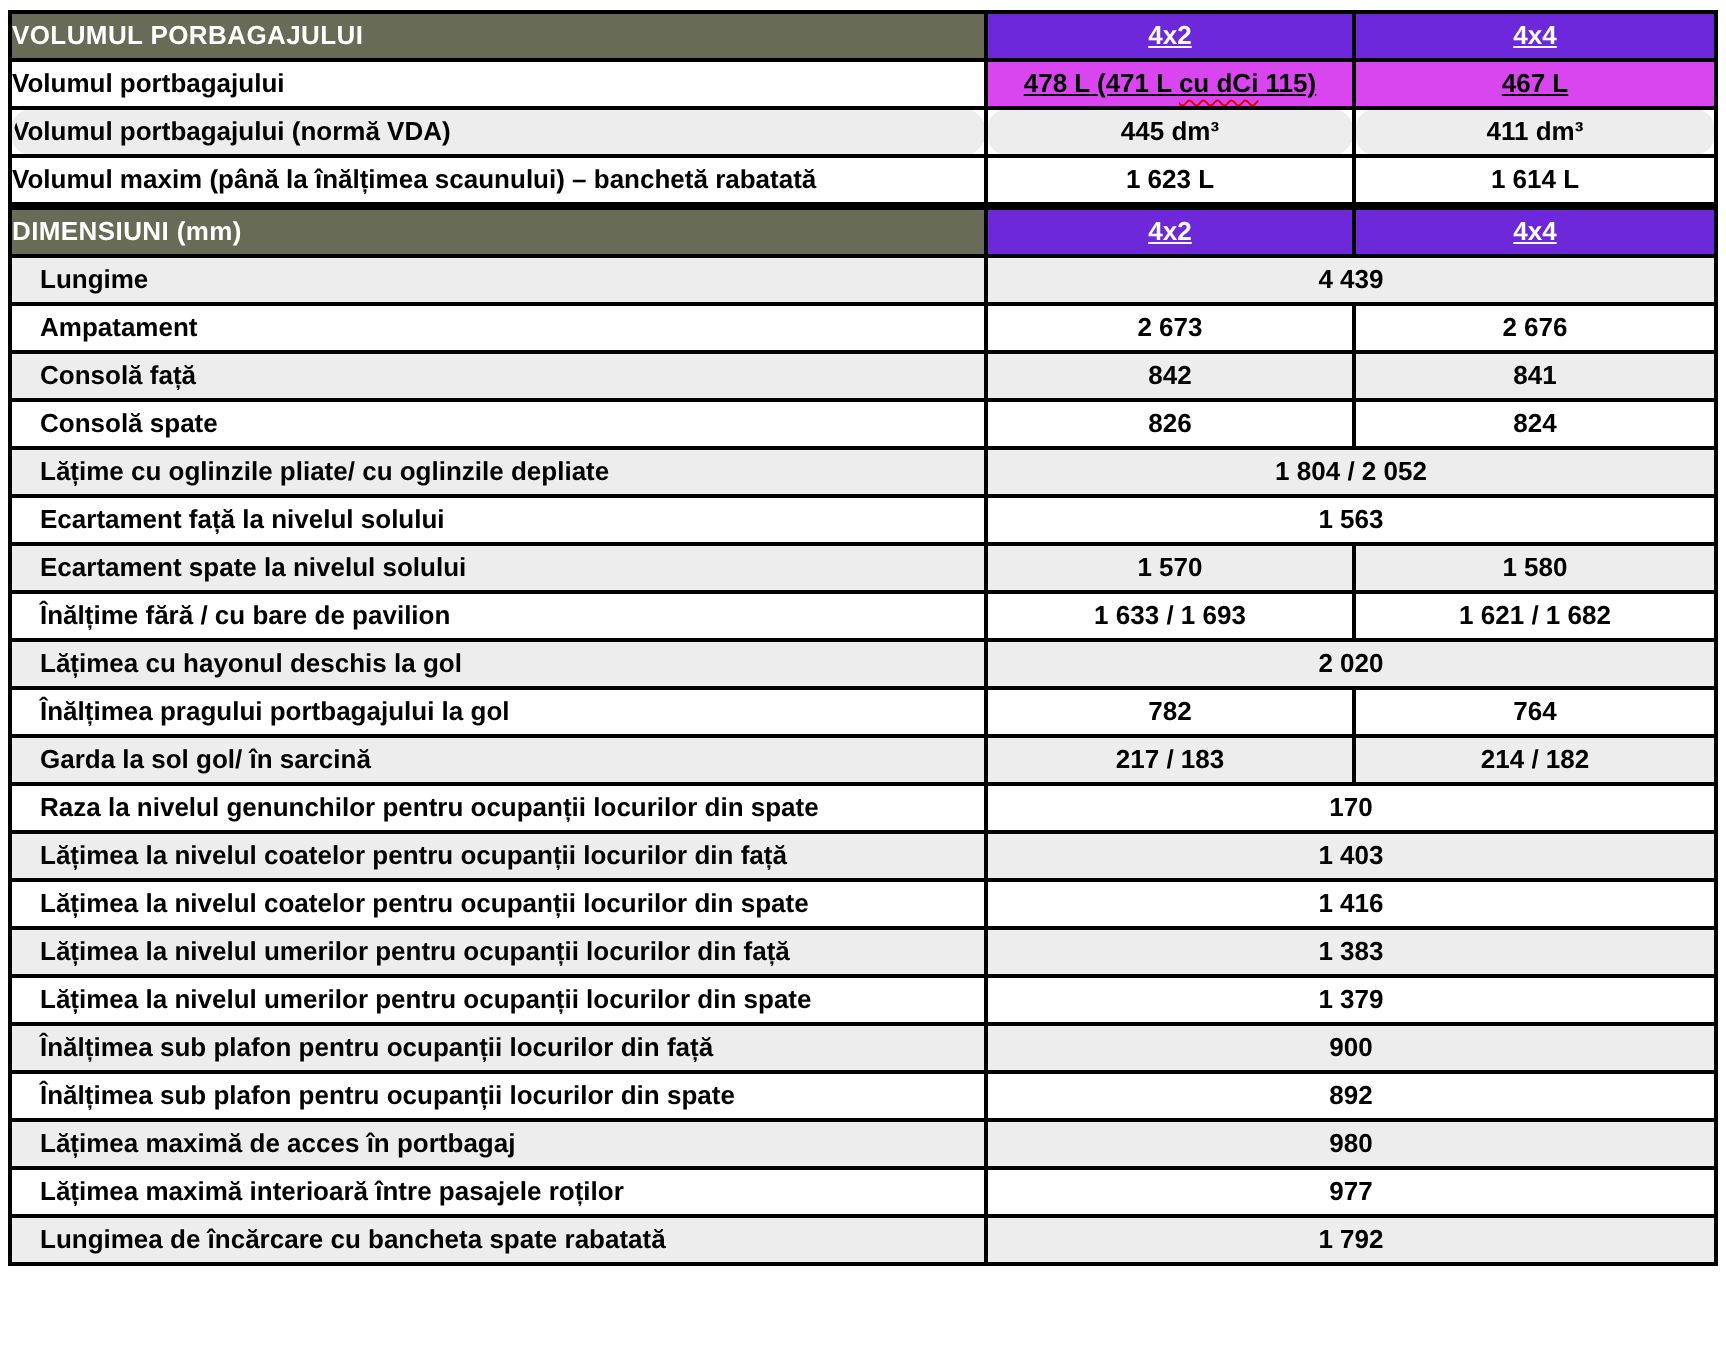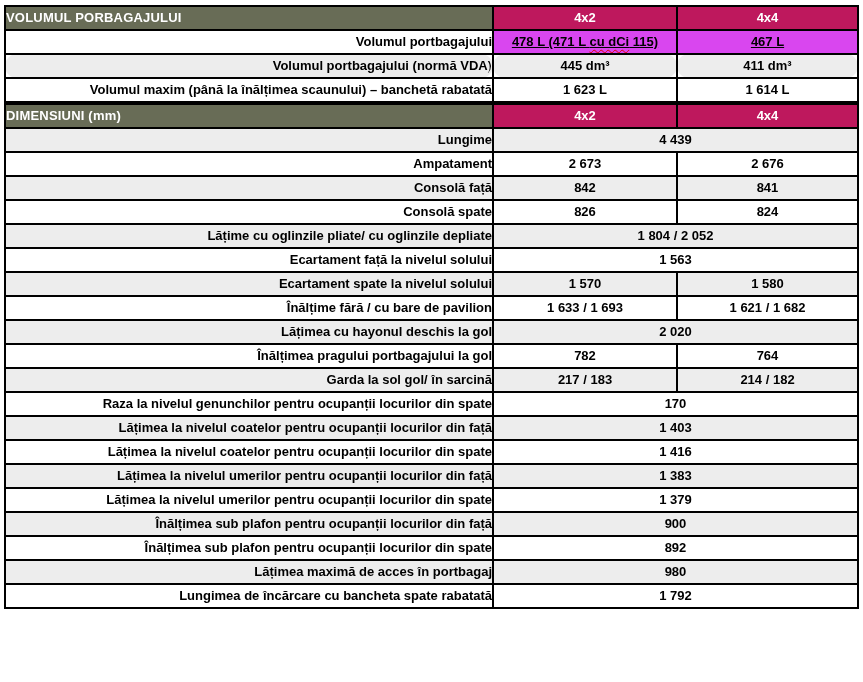--- a/index.html
+++ b/index.html
@@ -28,26 +28,27 @@
   }
   th.title {
     background: #686C56;
     color: #fff;
     text-align: left;
     padding-left: 7px;
     font-size: 14px;
     letter-spacing: 0.2px;
   }
   th.colhead {
-    background: #be185d;
+    background: #6d28d9;
     color: #fff;
     text-align: center;
     font-size: 14px;
-  }
-  td.label { text-align: right; padding-left: 7px; }
+    text-decoration: underline;
+  }
+  td.label { text-align: left; padding-left: 7px; }
   table#dim-table td.label { padding-left: 14px; }
   td.val { text-align: center; }
   
   #dim-table tbody tr:nth-child(odd) td { background: #EDEDED; }
   #vol-table tbody tr:nth-child(2) td { background: #EDEDED; border-radius: 12px; }
   #vol-table td.shade { background: #d946ef; text-decoration: underline; }
   #dim-table { }
   .misspell {
     text-decoration: underline wavy #e00000;
     text-decoration-thickness: 1px;
@@ -182,19 +183,23 @@
       </tr>
       <tr>
         <td class="label">Înălțimea sub plafon pentru ocupanții locurilor din spate</td>
         <td class="val" colspan="2">892</td>
       </tr>
       <tr>
         <td class="label">Lățimea maximă de acces în portbagaj</td>
         <td class="val" colspan="2">980</td>
       </tr>
       <tr>
+        <td class="label">Lățimea maximă interioară între pasajele roților</td>
+        <td class="val" colspan="2">977</td>
+      </tr>
+      <tr>
         <td class="label">Lungimea de încărcare cu bancheta spate rabatată</td>
         <td class="val" colspan="2">1 792</td>
       </tr>
     </tbody>
   </table>
 
 </div>
 
 </body></html>

